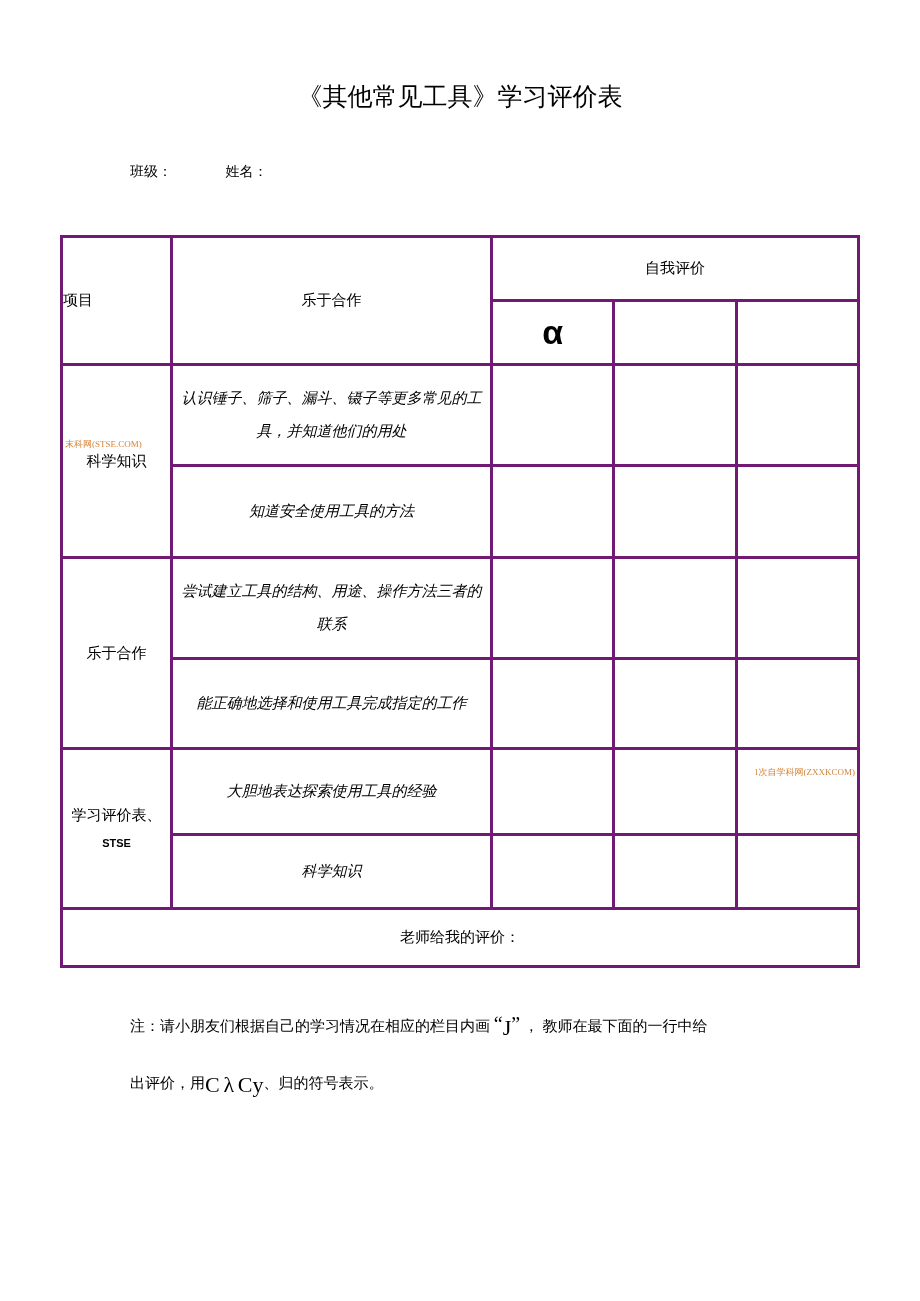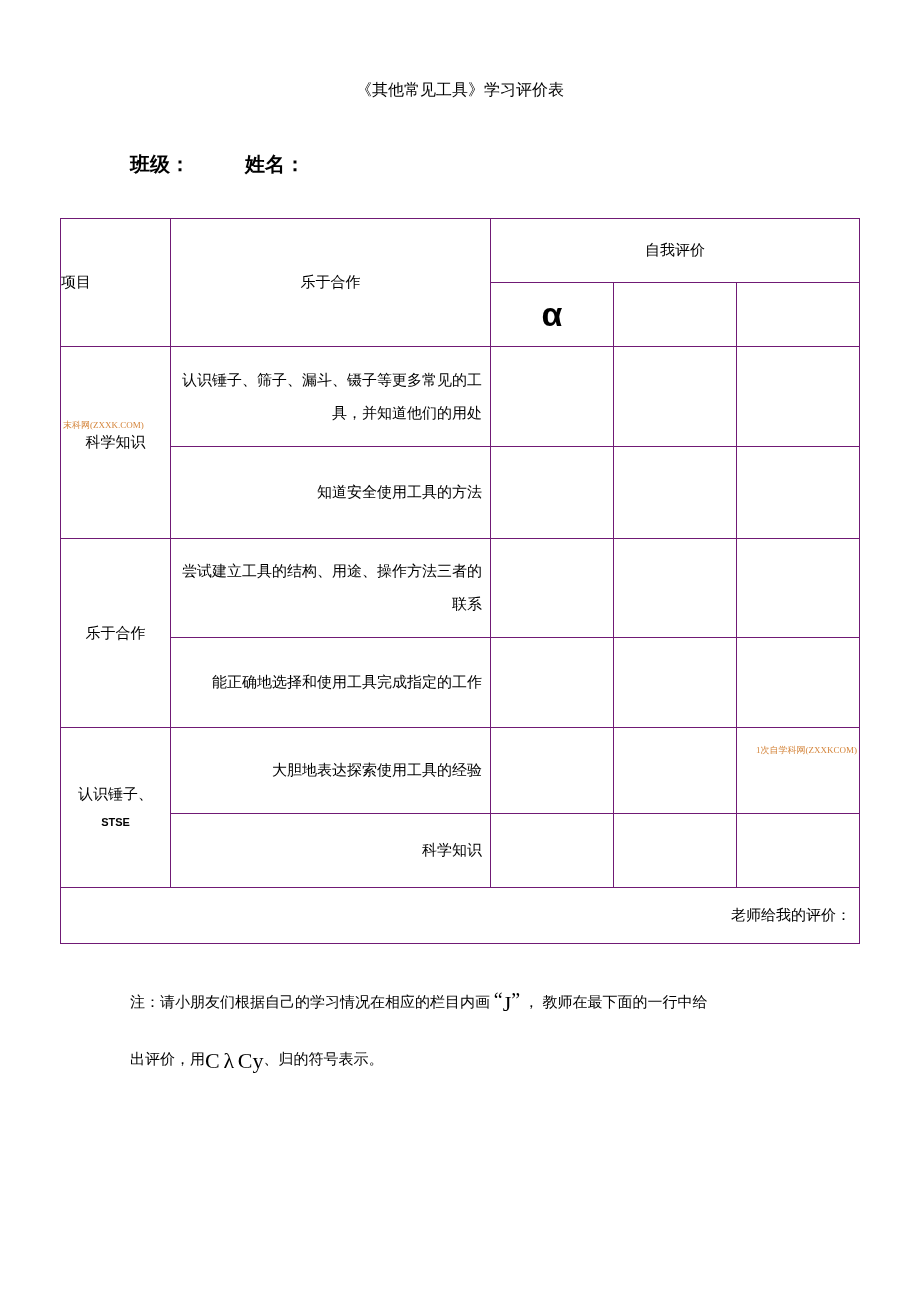--- a/index.html
+++ b/index.html
@@ -9,41 +9,40 @@
     }
     body {
       font-family: "SimSun", "宋体", serif;
       background: #ffffff;
       width: 920px;
       padding: 80px 60px 60px 60px;
       color: #000;
     }
     .title {
       text-align: center;
-      font-size: 16px;
+      font-size: 25px;
       font-weight: normal;
       margin-bottom: 50px;
     }
     .info-row {
-      font-size: 20px;
+      font-size: 14px;
       margin-left: 70px;
-      margin-bottom: 40px;
-      font-weight: bold;
+      margin-bottom: 54px;
     }
     .info-label {
       display: inline-block;
       margin-right: 50px;
     }
     table {
       border-collapse: collapse;
       width: 100%;
       table-layout: fixed;
     }
     td {
-      border: 1px solid #701a75;
+      border: 3px solid #701a75;
       padding: 0;
       vertical-align: middle;
       font-size: 15px;
     }
     .col-project {
       width: 110px;
       text-align: left;
     }
     .col-content {
       width: 320px;
@@ -63,22 +62,23 @@
       height: 64px;
     }
     .alpha {
       font-size: 34px;
       font-family: Arial, sans-serif;
       font-weight: bold;
     }
     .content-cell {
       padding: 16px 8px;
       line-height: 2.2;
-      text-align: right;
+      text-align: center;
       position: relative;
+      font-style: italic;
     }
     .watermark {
       color: #d4843a;
       font-size: 9px;
       position: absolute;
     }
     .wm1 {
       left: 2px;
       top: 70px;
     }
@@ -92,21 +92,21 @@
       padding: 8px 4px;
       line-height: 1.8;
     }
     .stse {
       font-family: Arial, sans-serif;
       font-weight: bold;
       font-size: 11px;
     }
     .teacher-row td {
       padding: 18px 8px;
-      text-align: right;
+      text-align: center;
     }
     .note {
       margin-top: 30px;
       margin-left: 70px;
       font-size: 15px;
       line-height: 2.6;
     }
     .note .big-symbol {
       font-size: 22px;
       font-family: "Times New Roman", serif;
@@ -140,21 +140,21 @@
     <td class="header-eval-top" colspan="3">自我评价</td>
   </tr>
   <tr>
     <td class="col-eval header-eval-bottom"><span class="alpha">α</span></td>
     <td class="col-eval header-eval-bottom"></td>
     <td class="col-eval header-eval-bottom"></td>
   </tr>
 
   <tr class="row-h1">
     <td class="col-project project-cell" rowspan="2">
-      <span class="watermark wm1">末科网(ZXXK.COM)</span>
+      <span class="watermark wm1">末科网(STSE.COM)</span>
       <span>科学知识</span>
     </td>
     <td class="col-content content-cell">认识锤子、筛子、漏斗、镊子等更多常见的工具，并知道他们的用处</td>
     <td class="col-eval"></td>
     <td class="col-eval"></td>
     <td class="col-eval"></td>
   </tr>
   <tr class="row-h2">
     <td class="col-content content-cell">知道安全使用工具的方法</td>
     <td class="col-eval"></td>
@@ -171,21 +171,21 @@
   </tr>
   <tr class="row-h4">
     <td class="col-content content-cell">能正确地选择和使用工具完成指定的工作</td>
     <td class="col-eval"></td>
     <td class="col-eval"></td>
     <td class="col-eval"></td>
   </tr>
 
   <tr class="row-h5">
     <td class="col-project project-cell" rowspan="2">
-      <span>认识锤子、</span><br>
+      <span>学习评价表、</span><br>
       <span class="stse">STSE</span>
     </td>
     <td class="col-content content-cell">大胆地表达探索使用工具的经验</td>
     <td class="col-eval"></td>
     <td class="col-eval"></td>
     <td class="col-eval" style="position:relative;">
       <span class="watermark wm2">1次自学科网(ZXXKCOM)</span>
     </td>
   </tr>
   <tr class="row-h6">

